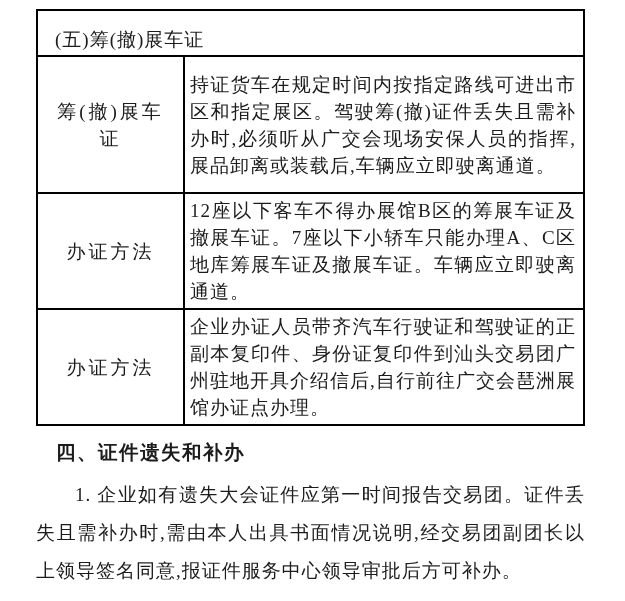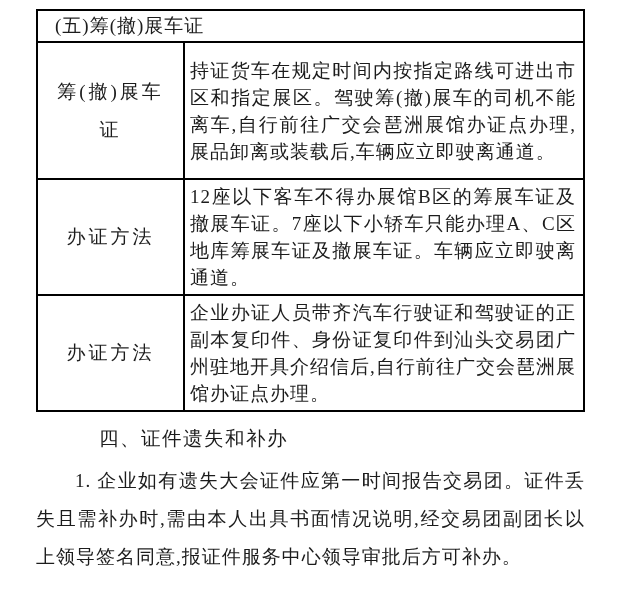--- a/index.html
+++ b/index.html
@@ -23,48 +23,48 @@
     table-layout: fixed;
   }
   table.cert-table td {
     border: 2px solid #000000;
     vertical-align: middle;
   }
   td.title-cell {
     height: 18px;
     font-size: 19px;
     letter-spacing: 1px;
-    padding: 2px 8px 2px 17px;
+    padding: 16px 8px 2px 17px;
     vertical-align: middle;
   }
   col.label-col { width: 147px; }
   td.label-cell {
     text-align: center;
     font-size: 19px;
-    line-height: 38px;
+    line-height: 27px;
     letter-spacing: 3px;
     padding: 8px 13px;
     margin-top: 20px;
   }
   td.content-cell {
     font-size: 19px;
     line-height: 27px;
     letter-spacing: 1px;
     padding: 3px 7px 3px 5px;
     text-align: justify;
     text-align-last: left;
     vertical-align: top;
   }
   tr.row-pass     { height: 137px; }
   tr.row-require  { height: 108px; }
   tr.row-method   { height: 107px; }
   h2.section-heading {
-    margin: 14px 0 0 63px;
+    margin: 14px 0 0 20px;
     font-size: 19.5px;
-    font-weight: normal;
+    font-weight: bold;
     letter-spacing: 1.5px;
     line-height: 25px;
   }
   p.section-paragraph {
     margin: 11px 0 0 0;
     font-size: 19px;
     line-height: 38px;
     letter-spacing: 1px;
     text-indent: 39px;
     text-align: justify;
@@ -80,21 +80,21 @@
     <colgroup>
       <col class="label-col">
       <col>
     </colgroup>
     <tbody>
         <tr>
       <td class="title-cell" colspan="2">(五)筹(撤)展车证</td>
     </tr>
     <tr class="row-pass">
       <td class="label-cell">筹(撤)展车证</td>
-      <td class="content-cell">持证货车在规定时间内按指定路线可进出市区和指定展区。驾驶筹(撤)展车的司机不能离车,自行前往广交会琶洲展馆办证点办理,展品卸离或装载后,车辆应立即驶离通道。</td>
+      <td class="content-cell">持证货车在规定时间内按指定路线可进出市区和指定展区。驾驶筹(撤)证件丢失且需补办时,必须听从广交会现场安保人员的指挥,展品卸离或装载后,车辆应立即驶离通道。</td>
     </tr>
     <tr class="row-require">
       <td class="label-cell">办证方法</td>
       <td class="content-cell">12座以下客车不得办展馆B区的筹展车证及撤展车证。7座以下小轿车只能办理A、C区地库筹展车证及撤展车证。车辆应立即驶离通道。</td>
     </tr>
     <tr class="row-method">
       <td class="label-cell">办证方法</td>
       <td class="content-cell">企业办证人员带齐汽车行驶证和驾驶证的正副本复印件、身份证复印件到汕头交易团广州驻地开具介绍信后,自行前往广交会琶洲展馆办证点办理。</td>
     </tr>
   </tbody>

